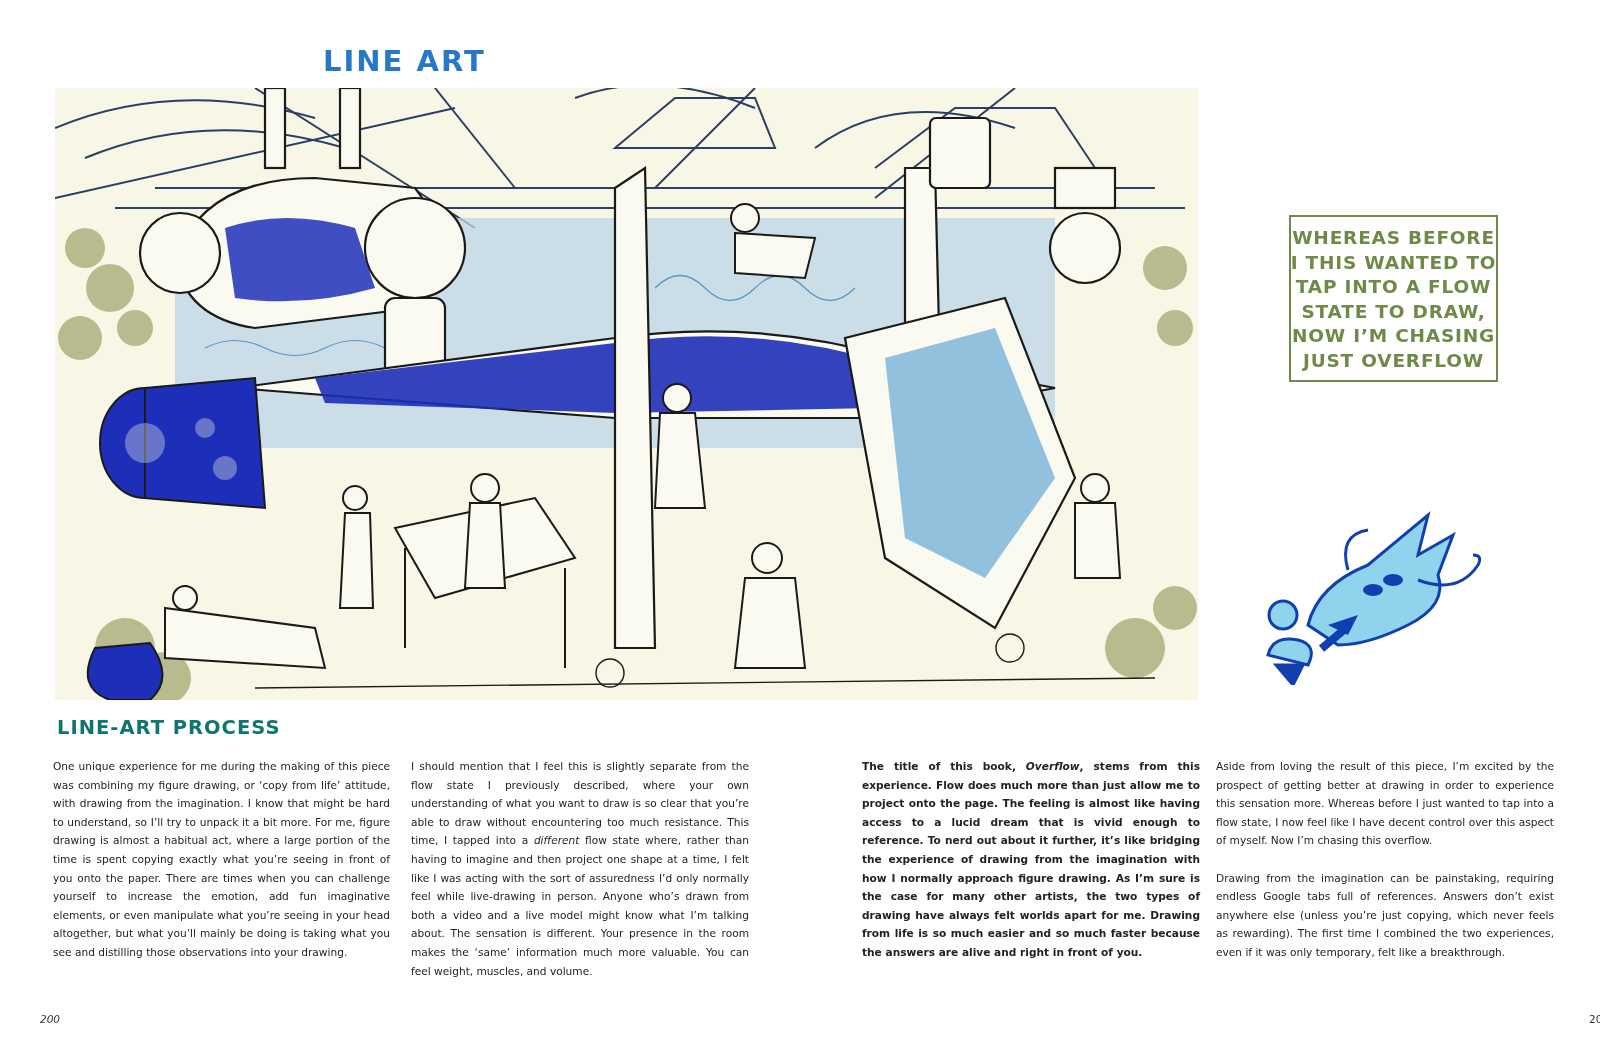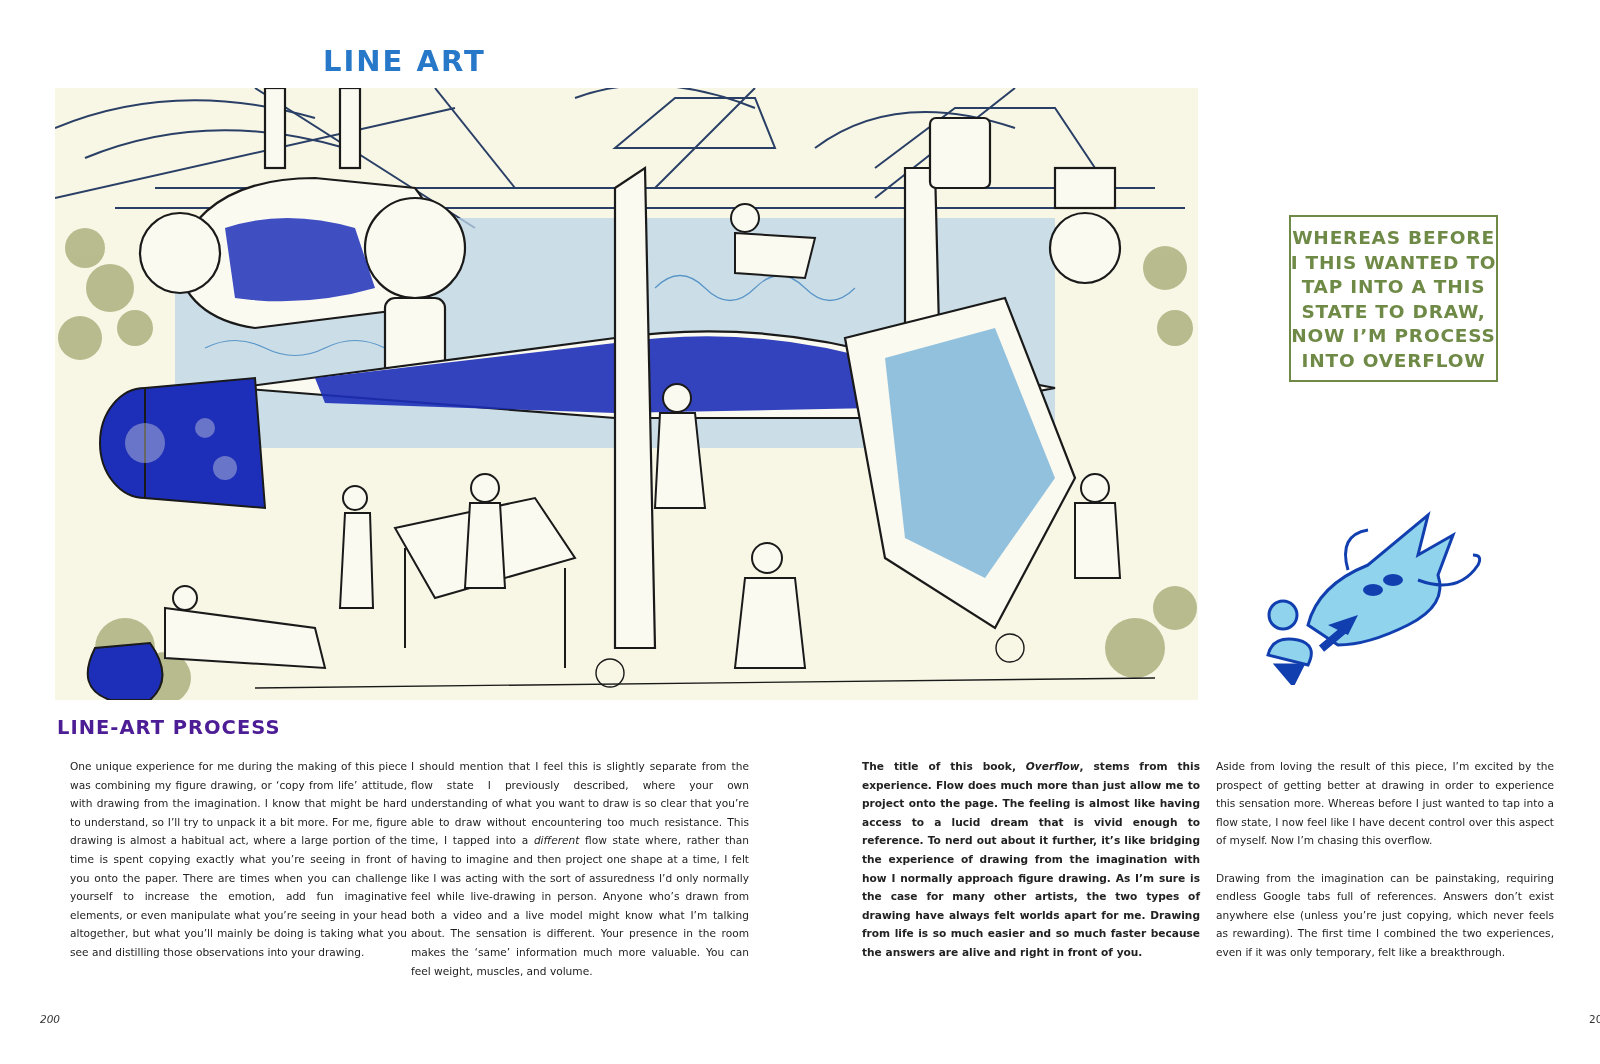--- a/index.html
+++ b/index.html
@@ -29,31 +29,31 @@
       display: flex; flex-direction: column; align-items: center;
     }
     .pull-quote span { display: block; white-space: nowrap; }
 
     .dragon { position: absolute; left: 1248px; top: 495px; width: 240px; height: 190px; }
     .dragon svg { width: 100%; height: 100%; }
 
     .section-title {
       position: absolute; left: 57px; top: 716px;
       font-family: "DejaVu Sans", sans-serif; font-size: 19.5px;
-      letter-spacing: 1px; color: #4c1d95;
+      letter-spacing: 1px; color: #0f766e;
     }
 
     .col {
       position: absolute; top: 757px; width: 706px / 2;
       font-family: "DejaVu Sans", sans-serif; font-size: 10.6px;
       line-height: 18.6px; color: #222; text-align: justify;
     }
     .col p { margin-bottom: 18.6px; }
     .col p:last-child { margin-bottom: 0; }
-    .col1 { left: 70px; width: 337px; }
+    .col1 { left: 53px; width: 337px; }
     .col2 { left: 411px; width: 338px; }
     .col3 { left: 862px; width: 338px; font-weight: bold; }
     .col4 { left: 1216px; width: 338px; }
 
     .page-num {
       position: absolute; top: 1013px; font-size: 10.5px; color: #333;
       font-family: "DejaVu Sans", sans-serif;
     }
     .page-left { left: 40px; font-style: italic; }
     .page-right { left: 1545px; margin-left: 44px; }
@@ -191,24 +191,24 @@
         <line x1="200" y1="600" x2="1100" y2="590"></line>
         <circle cx="955" cy="560" r="14"></circle>
         <circle cx="555" cy="585" r="14"></circle>
       </g>
     </svg>
   </div>
 
   <div class="pull-quote">
     <span>WHEREAS BEFORE</span>
     <span>I THIS WANTED TO</span>
-    <span>TAP INTO A THIS</span>
+    <span>TAP INTO A FLOW</span>
     <span>STATE TO DRAW,</span>
-    <span>NOW I’M PROCESS</span>
-    <span>INTO OVERFLOW</span>
+    <span>NOW I’M CHASING</span>
+    <span>JUST OVERFLOW</span>
   </div>
 
   <div class="dragon">
     <svg viewBox="0 0 240 190">
       <g stroke="#123fb0" stroke-width="3" fill="#8fd3ec">
         <path d="M60 130 Q 70 90 120 70 L 180 20 L 170 60 L 205 40 L 190 80 Q 200 110 160 130 Q 120 150 90 150 Z"></path>
         <path d="M170 85 Q 210 100 230 70 Q 235 60 225 60" fill="none"></path>
         <path d="M100 75 Q 90 40 120 35" fill="none"></path>
         <circle cx="35" cy="120" r="14"></circle>
         <path d="M20 160 Q 25 140 50 145 Q 70 150 60 170 Z"></path>

